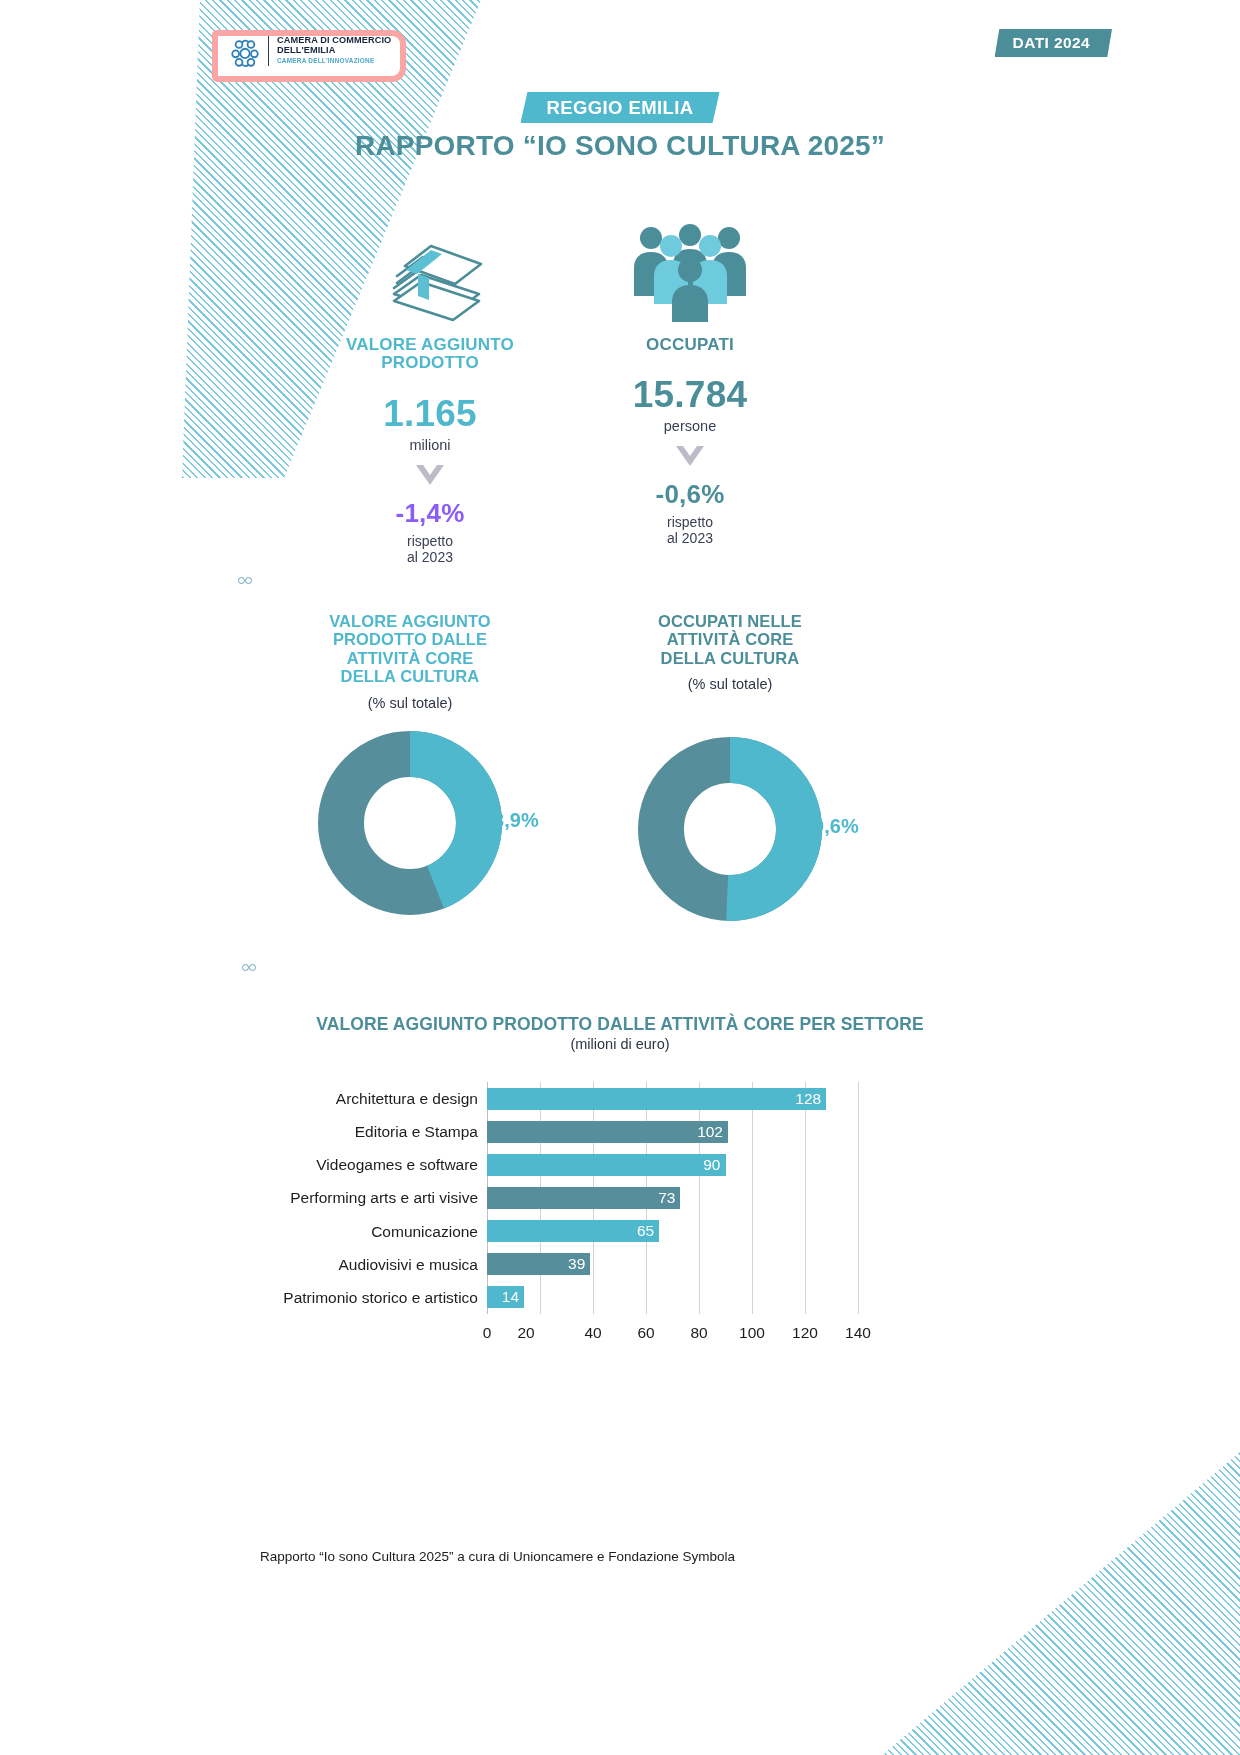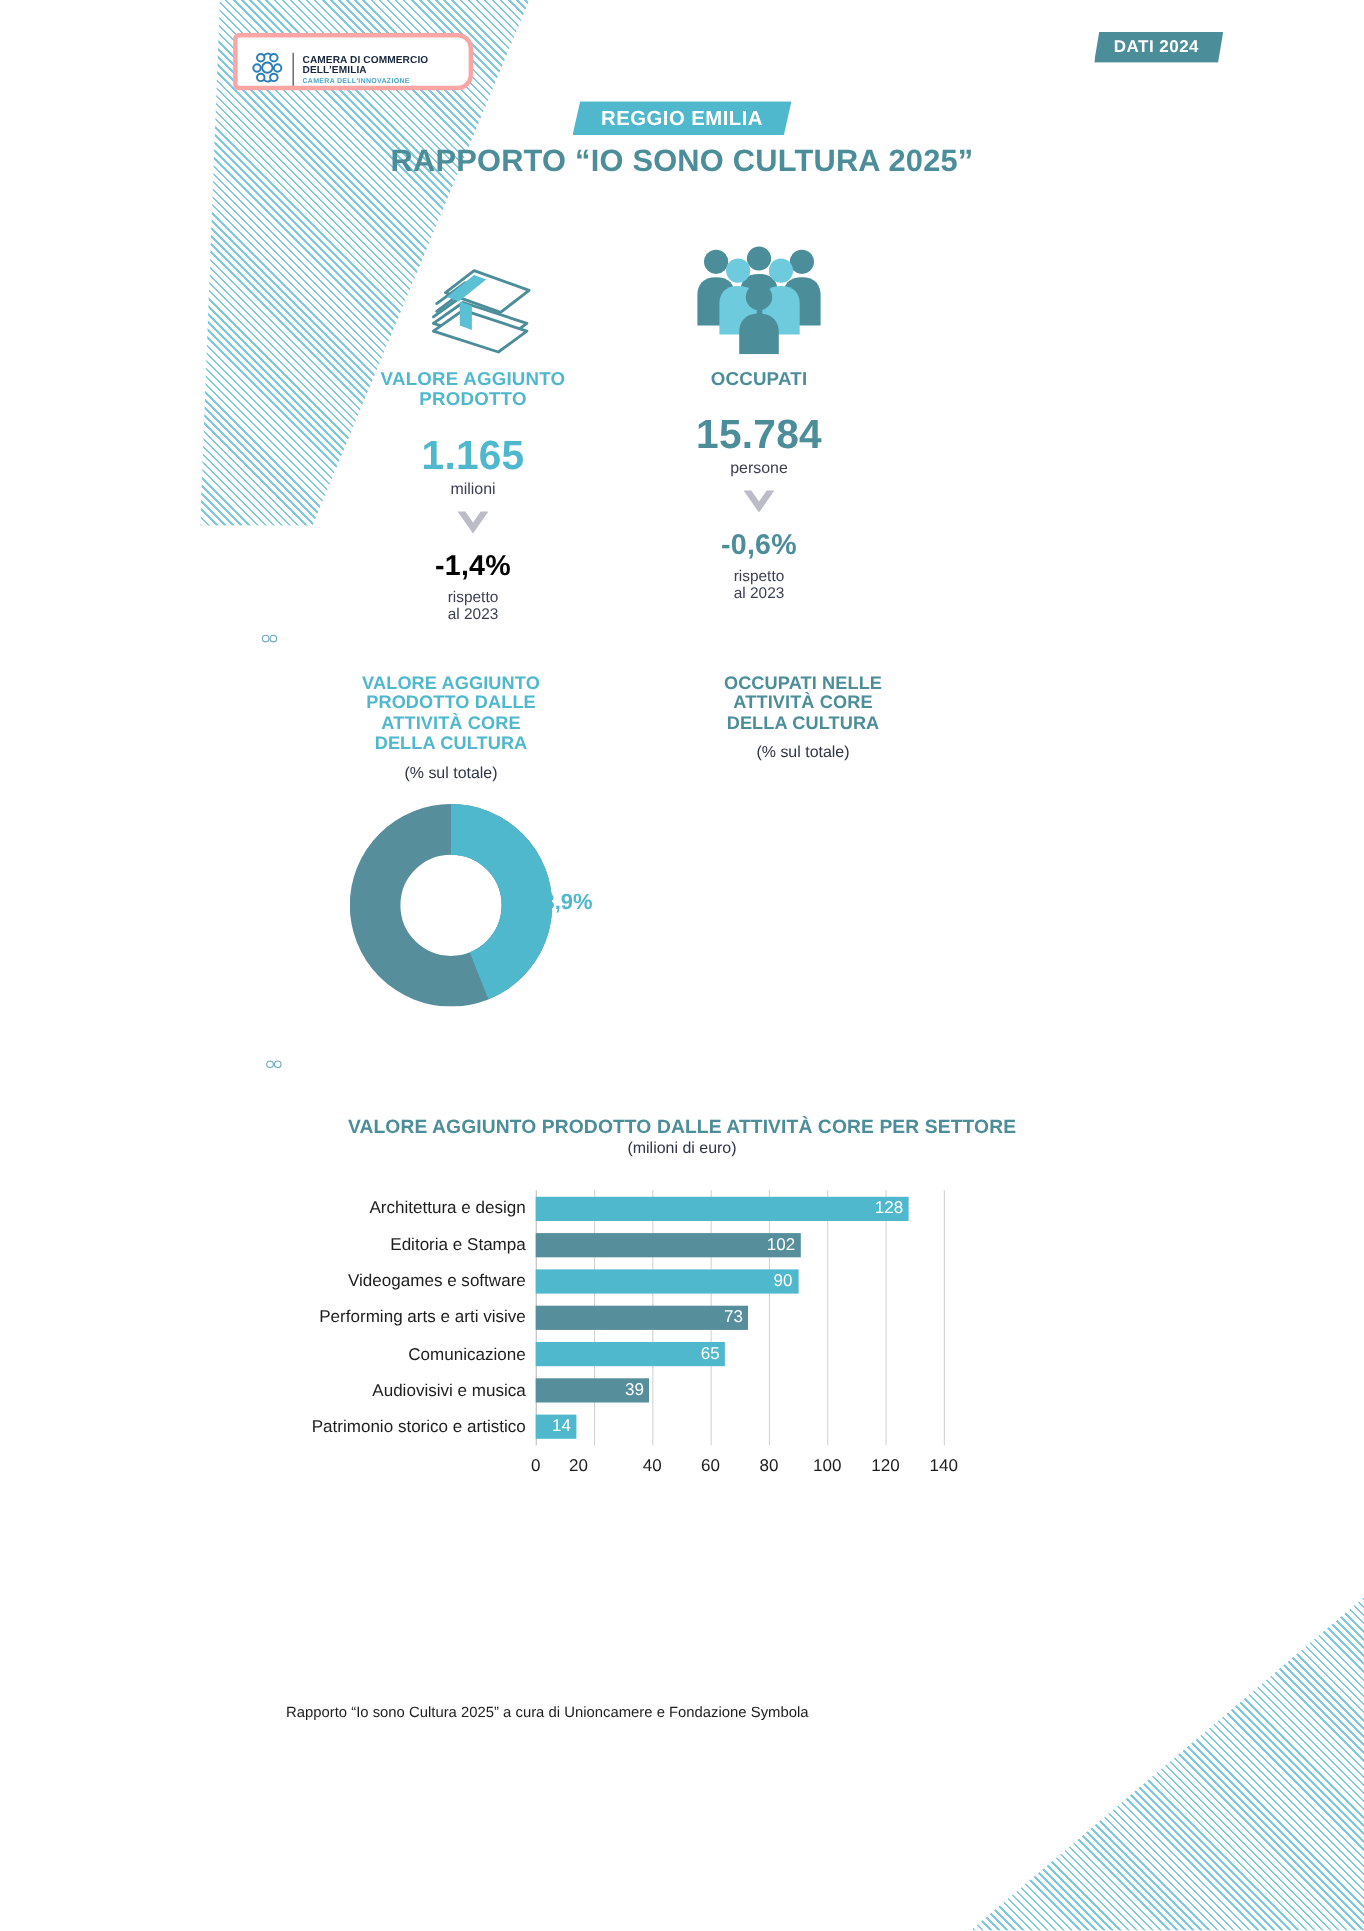--- a/index.html
+++ b/index.html
@@ -35,25 +35,25 @@
   .wedge-bottom {
     left: 880px; top: 1452px;
     width: 360px; height: 305px;
     clip-path: polygon(100% 0%, 100% 100%, 0% 100%);
   }
 
   
   .logo-box {
     position: absolute;
     left: 212px; top: 30px;
-    width: 218px; height: 52px;
+    width: 194px; height: 52px;
     background: #ffffff;
-    border: 4px solid #fca5a5;
+    border: 6px solid #fca5a5;
     border-radius: 5px 14px 14px 5px;
-    display: flex; align-items: flex-end;
+    display: flex; align-items: flex-start;
     padding: 0 8px 0 10px;
     z-index: 4;
   }
   .logo-mark { width: 34px; height: 34px; flex: 0 0 34px; }
   .logo-div {
     width: 1px; height: 30px; background: #2b3a54;
     margin: 0 8px 0 6px; flex: 0 0 1px;
   }
   .logo-text { line-height: 1.04; }
   .logo-l1 {
@@ -132,21 +132,21 @@
   .kpi-unit {
     font-size: 14.5px; color: #3a3f52; margin-top: 2px;
   }
   .chev {
     margin: 9px auto 6px; width: 34px; height: 26px;
     color: #bcbcc8;
   }
   .kpi-delta {
     font-size: 26px; font-weight: 700; letter-spacing: .2px;
   }
-  .kpi-delta.teal-l { color: #000000; }
+  .kpi-delta.teal-l { color: #8b5cf6; }
   .kpi-delta.teal-d { color: #4b8d99; }
   .kpi-note {
     font-size: 14px; color: #3a3f52; line-height: 1.13; margin-top: 5px;
   }
 
   
   .divider {
     position: absolute;
     height: 9px;
     display: flex; align-items: center;
@@ -387,20 +387,27 @@
       </div>
     </div>
 
     <div class="donut-col">
       <div class="donut-title teal-d">
         <span>OCCUPATI NELLE</span><br>
         <span>ATTIVITÀ CORE</span><br>
         <span>DELLA CULTURA</span>
       </div>
       <div class="donut-sub">(% sul totale)</div>
+      <div class="donut-wrap" style="margin-top:45px;">
+        <svg class="donut-svg" width="184" height="184" viewBox="0 0 184 184">
+          <circle cx="92" cy="92" r="69" fill="none" stroke="#568e9b" stroke-width="46"></circle>
+          <circle id="donut-arc-1" cx="92" cy="92" r="69" fill="none" stroke="#4fb8cd" stroke-width="46" transform="rotate(-90 92 92)" stroke-dasharray="219.37113181486808 433.53978619539146"></circle>
+        </svg>
+        <span class="donut-pct" id="donut-pct-1">50,6%</span>
+      </div>
     </div>
   </div>
 
   <div class="divider" id="divider-2">
     <span class="dot"></span>
     <span class="bar"></span>
     <span class="dot"></span>
   </div>
 
   <div class="bar-title">VALORE AGGIUNTO PRODOTTO DALLE ATTIVITÀ CORE PER SETTORE</div>

